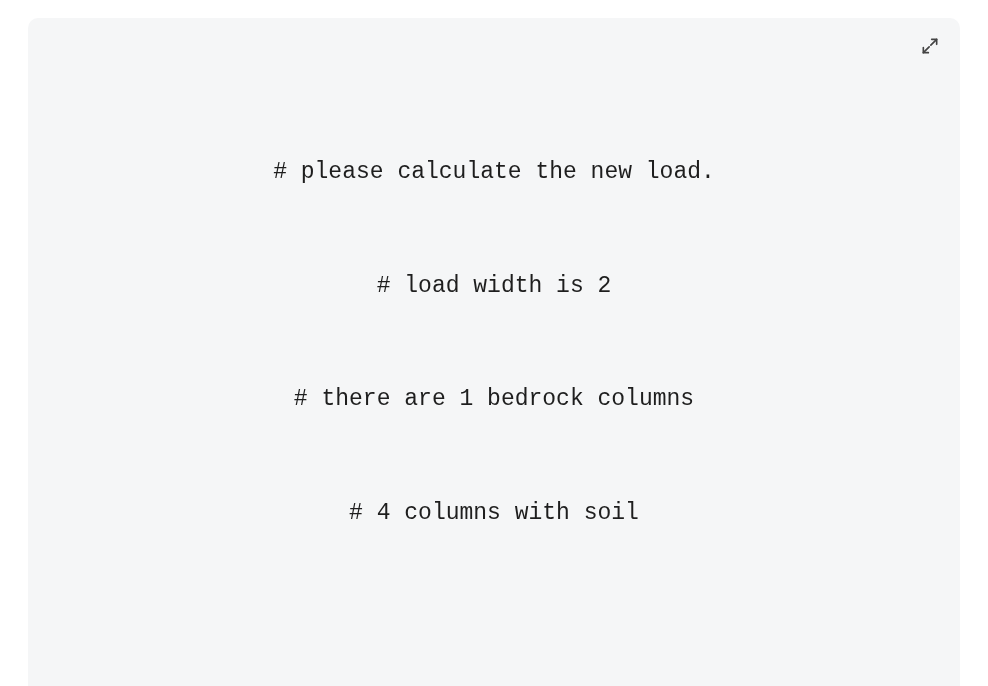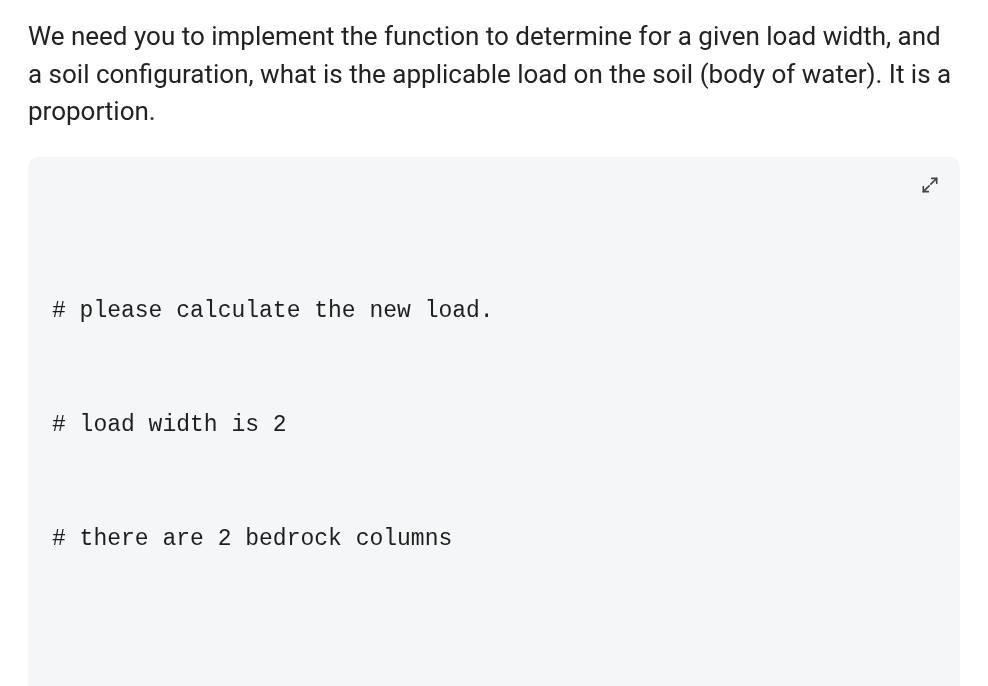--- a/index.html
+++ b/index.html
@@ -26,55 +26,55 @@
     background: #f5f6f7;
     border-radius: 10px;
     padding: 22px 24px 30px 24px;
     font-family: ui-monospace, SFMono-Regular, Menlo, Monaco, Consolas, "Liberation Mono", "Courier New", monospace;
     font-size: 23px;
     line-height: 1.65;
     color: #1e1e1e;
     white-space: pre;
     overflow: hidden;
   }
-  .code-line { display: block; }
+  .code-line { display: block; text-align: center; }
   .expand-btn {
     position: absolute;
     top: 14px;
     right: 16px;
     width: 28px;
     height: 28px;
     display: flex;
     align-items: center;
     justify-content: center;
     color: #444;
     cursor: pointer;
     border-radius: 4px;
   }
   .expand-btn svg { width: 20px; height: 20px; }
 </style>
 </head>
 <body>
 
 <div class="page">
 
-  <p class="prose">We need you to implement the function to determine for a given load width, and a soil configuration, what is the applicable load on the soil (body of water). It is a proportion.</p>
 
   <div class="code-block">
     <div class="expand-btn" title="expand">
       <svg viewBox="0 0 24 24" fill="none" stroke="currentColor" stroke-width="2" stroke-linecap="round" stroke-linejoin="round">
         <path d="M14 4h6v6"></path>
         <path d="M20 4l-7 7"></path>
         <path d="M10 20H4v-6"></path>
         <path d="M4 20l7-7"></path>
       </svg>
     </div>
     <span class="code-line"># please calculate the new load.</span>
     <span class="code-line"># load width is 2</span>
-    <span class="code-line"># there are 2 bedrock columns</span>
+    <span class="code-line"># there are 1 bedrock columns</span>
+    <span class="code-line"># 4 columns with soil</span>
     
     
     
     
     
     
     
     
   </div>
 

